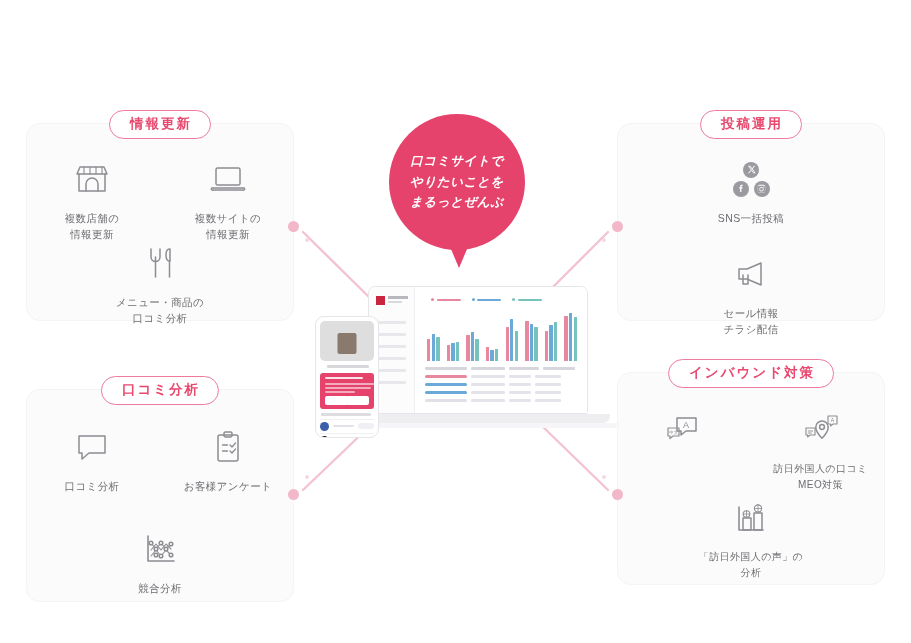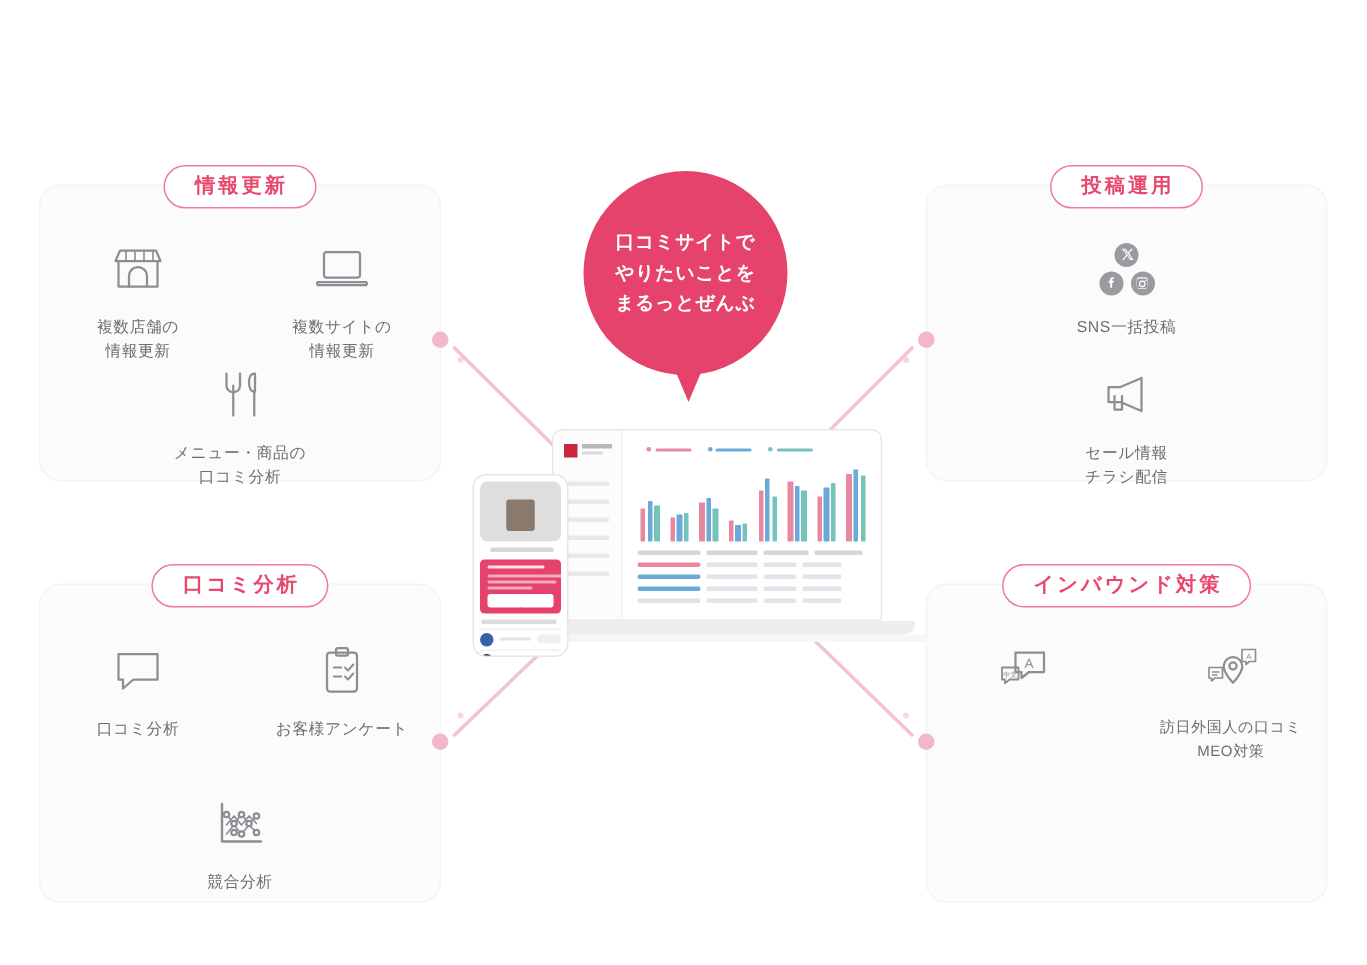--- a/index.html
+++ b/index.html
@@ -23,21 +23,21 @@
   
   .card {
     position: absolute;
     background: #fbfbfb;
     border-radius: 14px;
     border: 1px solid #f4f4f5;
   }
   .card.tl { left: 26px;  top: 123px; width: 268px; height: 198px; }
   .card.tr { left: 617px; top: 123px; width: 268px; height: 198px; }
   .card.bl { left: 26px;  top: 389px; width: 268px; height: 213px; }
-  .card.br { left: 617px; top: 389px; width: 268px; height: 213px; }
+  .card.br { left: 617px; top: 372px; width: 268px; height: 213px; }
 
   .badge {
     position: absolute; top: -14px; left: 50%; transform: translateX(-50%);
     background: #ffffff;
     border: 1.4px solid #ef7a9b;
     border-radius: 16px;
     color: #e8486e;
     font-size: 13.5px; font-weight: bold;
     letter-spacing: 2px;
     padding: 6px 18px 7px 20px;
@@ -78,20 +78,21 @@
   }
   .sbtn svg { width: 9px; height: 9px; fill: #ffffff; }
 
   
   .bubble {
     position: absolute; left: 389px; top: 114px;
     width: 136px; height: 136px; border-radius: 50%;
     background: #e5436b;
     display: flex; align-items: center; justify-content: center;
     z-index: 6;
+    font-style: italic;
   }
   .bubble .txt {
     color: #ffffff; font-size: 12.5px; font-weight: bold;
     line-height: 1.65; text-align: center; letter-spacing: 0.6px;
     white-space: pre-line;
   }
   .bubble-tail {
     position: absolute; left: 448px; top: 242px;
     width: 0; height: 0;
     border-left: 11px solid transparent;
@@ -260,21 +261,21 @@
                     <path d="M12 2.2c3.2 0 3.6 0 4.9.1 1.2.1 1.8.2 2.2.4.6.2 1 .5 1.4.9.4.4.7.8.9 1.4.2.4.4 1 .4 2.2.1 1.3.1 1.7.1 4.9s0 3.6-.1 4.9c-.1 1.2-.2 1.8-.4 2.2-.2.6-.5 1-.9 1.4-.4.4-.8.7-1.4.9-.4.2-1 .4-2.2.4-1.3.1-1.7.1-4.9.1s-3.6 0-4.9-.1c-1.2-.1-1.8-.2-2.2-.4-.6-.2-1-.5-1.4-.9-.4-.4-.7-.8-.9-1.4-.2-.4-.4-1-.4-2.2-.1-1.3-.1-1.7-.1-4.9s0-3.6.1-4.9c.1-1.2.2-1.8.4-2.2.2-.6.5-1 .9-1.4.4-.4.8-.7 1.4-.9.4-.2 1-.4 2.2-.4 1.3-.1 1.7-.1 4.9-.1zm0 2.2c-3.1 0-3.5 0-4.7.1-1.1.1-1.7.2-2.1.3-.5.2-.9.4-1.3.8-.4.4-.6.8-.8 1.3-.1.4-.3 1-.3 2.1-.1 1.2-.1 1.6-.1 4.7s0 3.5.1 4.7c.1 1.1.2 1.7.3 2.1.2.5.4.9.8 1.3.4.4.8.6 1.3.8.4.1 1 .3 2.1.3 1.2.1 1.6.1 4.7.1s3.5 0 4.7-.1c1.1-.1 1.7-.2 2.1-.3.5-.2.9-.4 1.3-.8.4-.4.6-.8.8-1.3.1-.4.3-1 .3-2.1.1-1.2.1-1.6.1-4.7s0-3.5-.1-4.7c-.1-1.1-.2-1.7-.3-2.1-.2-.5-.4-.9-.8-1.3-.4-.4-.8-.6-1.3-.8-.4-.1-1-.3-2.1-.3-1.2-.1-1.6-.1-4.7-.1zm0 3.7a5.9 5.9 0 1 1 0 11.8 5.9 5.9 0 0 1 0-11.8zm0 9.7a3.8 3.8 0 1 0 0-7.6 3.8 3.8 0 0 0 0 7.6zm7.5-9.9a1.4 1.4 0 1 1-2.8 0 1.4 1.4 0 0 1 2.8 0z"></path>
                   </svg>
               </span>
             </span>
           </span>
         </span>
         <span class="lbl">SNS一括投稿</span>
       </div>
     </div>
 
-    <div class="row" style="top:116px;">
+    <div class="row" style="top:127px;">
       <div class="feat">
         <span class="ico">
           <svg class="lineicon" width="34" height="28" viewBox="0 0 34 28">
             <path d="M5 9h8l14-6v22l-14-6H5z"></path>
             <path d="M9 15v9h5v-9"></path>
           </svg>
         </span>
         <span class="lbl">セール情報
 チラシ配信</span>
       </div>
@@ -352,20 +353,37 @@
             <text x="29.5" y="8" font-size="5.2" fill="#8d8d93" stroke="none" text-anchor="middle" font-family="Liberation Sans, sans-serif">A</text>
             <path d="M3 14h9v7H7l-2.4 2V21H3z" stroke-width="1.1"></path>
             <path d="M5.3 17h4.3M5.3 19h3" stroke-width="0.9"></path>
           </svg>
         </span>
         <span class="lbl">訪日外国人の口コミ
 MEO対策</span>
       </div>
     </div>
 
+    <div class="row" style="top:122px;">
+      <div class="feat wide">
+        <span class="ico">
+          <svg class="lineicon" width="34" height="34" viewBox="0 0 34 34">
+            <path d="M5 6v23h24" stroke-width="1.6"></path>
+            <rect x="9" y="17" width="8" height="12"></rect>
+            <rect x="20" y="12" width="8" height="17"></rect>
+            <circle cx="12.5" cy="13" r="3.3" stroke-width="1.1"></circle>
+            <path d="M12.5 9.7v6.6M9.2 13h6.6" stroke-width="0.8"></path>
+            <circle cx="24" cy="7.5" r="3.6" stroke-width="1.1"></circle>
+            <path d="M24 3.9v7.2M20.4 7.5h7.2" stroke-width="0.8"></path>
+          </svg>
+        </span>
+        <span class="lbl">「訪日外国人の声」の
+分析</span>
+      </div>
+    </div>
   </div>
 
   <div class="bubble-tail"></div>
   <div class="bubble">
     <span class="txt">口コミサイトで
 やりたいことを
 まるっとぜんぶ</span>
   </div>
 
   <div class="device">

